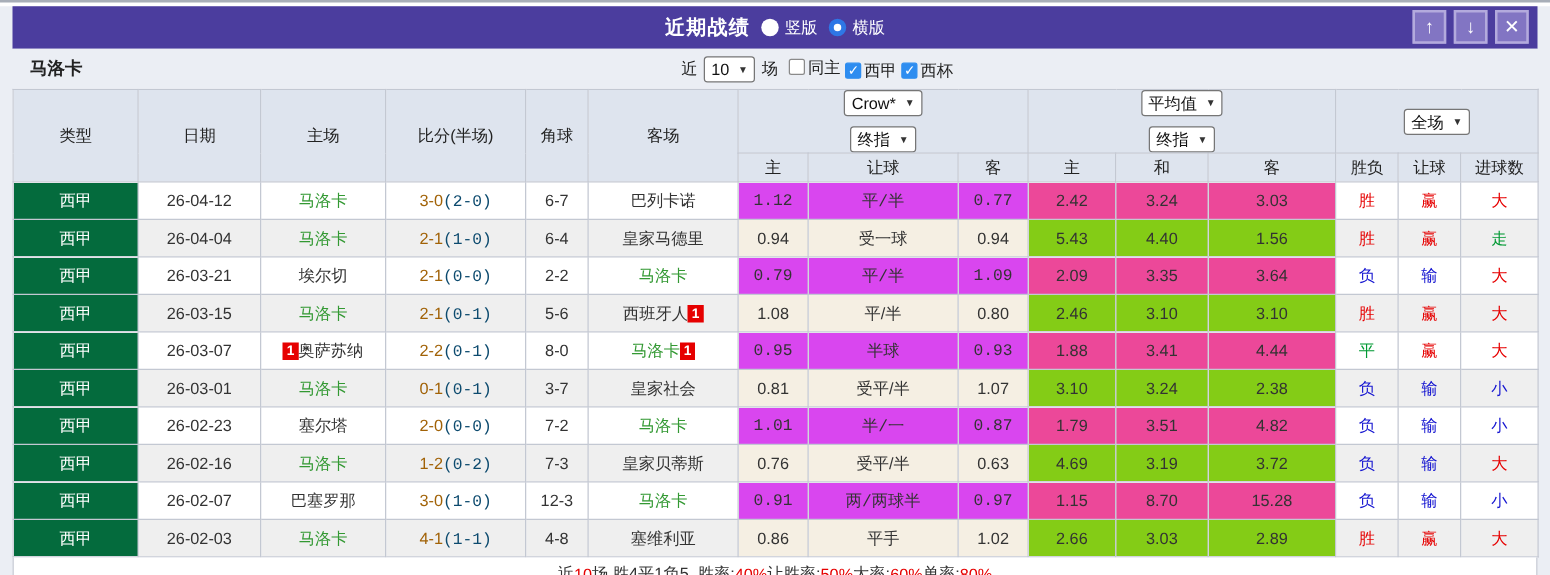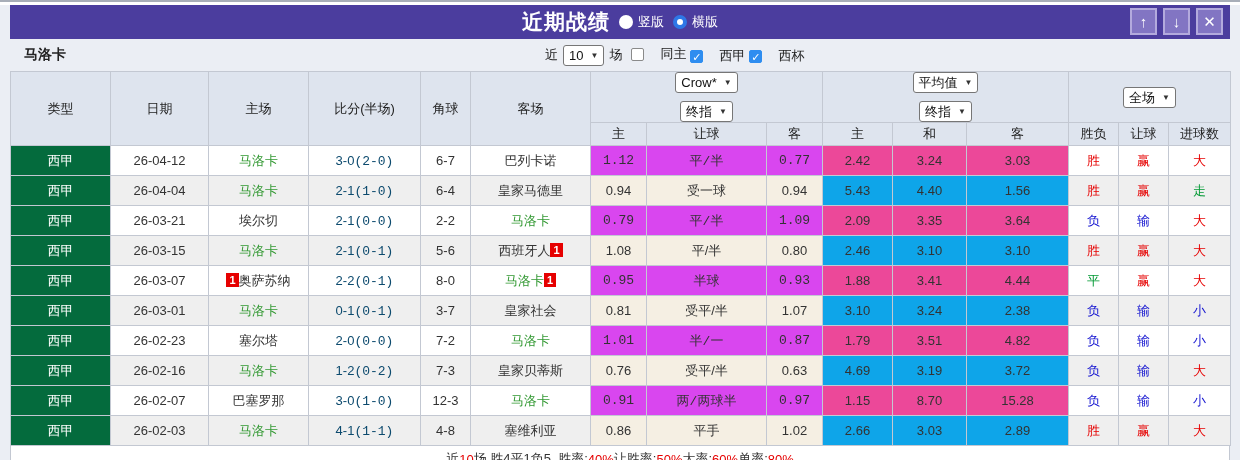--- a/index.html
+++ b/index.html
@@ -6,61 +6,61 @@
   html,body { width:1240px; height:460px; overflow:hidden; }
   body { background:#ebeef4; font-family:"Liberation Sans","DejaVu Sans",sans-serif; }
   .top-strip { height:5px; background:#fff; border-top:2px solid #a8aeb8; }
   .panel { margin:0 10px; }
 
   
   .titlebar { height:34px; background:#4b3d9e; position:relative;
               display:flex; align-items:center; }
   .title-center { position:absolute; left:0; right:0; display:flex;
                   justify-content:center; align-items:center; gap:9px; }
-  .title { font-size:21px; font-weight:bold; color:#fff; letter-spacing:1px; }
+  .title { font-size:16px; font-weight:bold; color:#fff; letter-spacing:1px; }
   .radio-label { display:inline-flex; align-items:center; gap:5px; color:#fff;
                  font-size:13px; cursor:pointer; }
   .radio { width:14px; height:14px; border-radius:50%; background:#fff; display:inline-block; }
   .radio.sel { border:4px solid #2e77e6; }
   .win-buttons { position:absolute; right:7px; top:3px; display:flex; gap:6px; }
   .win-btn { width:27px; height:27px; background:#8275c3; border:2px solid #b3aadd;
              color:#fff; font-size:15px; font-weight:bold; display:flex;
              align-items:center; justify-content:center; cursor:pointer; line-height:1; }
 
   
   .filterbar { height:32px; background:#ebeef4; position:relative;
                display:flex; align-items:center; font-size:13px; color:#222; }
   .team-label { margin-left:14px; font-weight:bold; font-size:14px; color:#222; }
   .filter-controls { position:absolute; left:535px; display:flex; align-items:center; gap:5px; }
   .selectbox { border:1px solid #767676; background:#fff; border-radius:3px;
                padding:1px 5px; display:inline-flex; align-items:center; gap:7px;
                font-size:13px; color:#111; cursor:pointer; line-height:17px; }
   .caret { font-size:8px; color:#333; }
-  .cb-label { display:inline-flex; align-items:center; gap:16px; margin-left:4px; cursor:pointer; }
+  .cb-label { display:inline-flex; align-items:center; gap:2px; margin-left:4px; cursor:pointer; }
   .cb { width:13px; height:13px; border:1px solid #8a8a8a; background:#fff;
         border-radius:2px; display:inline-block; font-size:11px; line-height:12px;
         text-align:center; }
   .cb.checked { background:#2e8df0; border-color:#2e8df0; color:#fff; font-weight:bold; }
 
   
   table { border-collapse:collapse; table-layout:fixed; width:1220px;
           font-size:13px; color:#333; background:#fff; }
   th, td { border:1px solid #c3c8d2; text-align:center; white-space:nowrap; overflow:hidden; }
   thead th { background:#dee4ee; font-weight:normal; height:23px; color:#222; }
   .hdr-dd { display:inline-flex; gap:8px; align-items:center;flex-direction:column; }
   tbody td { height:30px; }
   tr.odd  td { background:#ffffff; }
   tr.even td { background:#efefef; }
   tr.odd  .c-let { background:#d946ef;font-family:Liberation Mono, monospace; }
   tr.even .c-let { background:#f5efe3; }
   tr.odd  .c-avg { background:#ec4899; }
-  tr.even .c-avg { background:#0ea5e9; }
+  tr.even .c-avg { background:#84cc16; }
   tr td.c-type { background:#046b3d; color:#fff; }
   .t-green { color:#339933; }
-  .score-main { color:#0c4a6e; }
+  .score-main { color:#a16207; }
   .score-half { color:#0c4a6e;font-family:Liberation Mono, monospace; }
   .card { display:inline-block; background:#e60000; color:#fff; font-size:11px;
           font-weight:bold; padding:0 3px; line-height:14px; vertical-align:1px; }
   .o-red { color:#e60000; } .o-blue { color:#1212d0; } .o-green { color:#009933; }
 
   
   .table-footer { width:1220px; height:27px; background:#fff;
                   border:1px solid #c3c8d2; border-top:none;
                   display:flex; align-items:center; justify-content:center;
                   font-size:13px; color:#333; }

